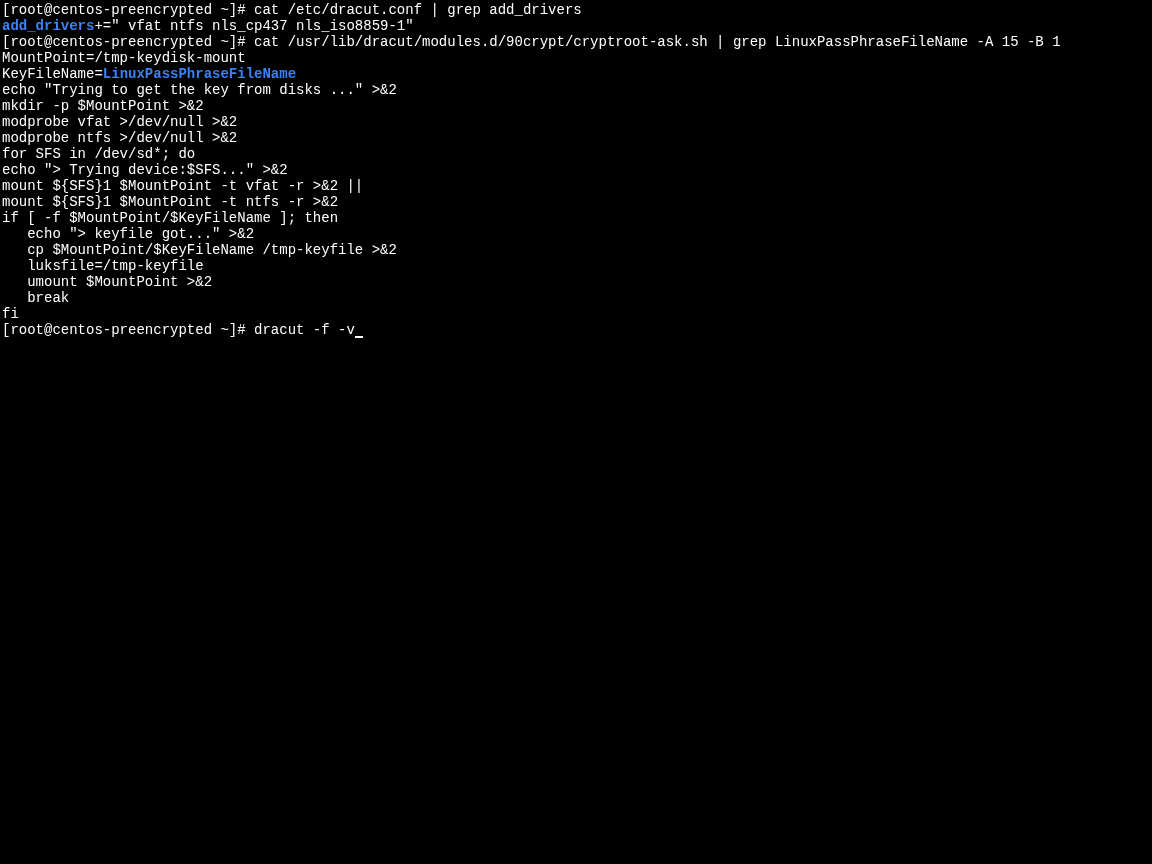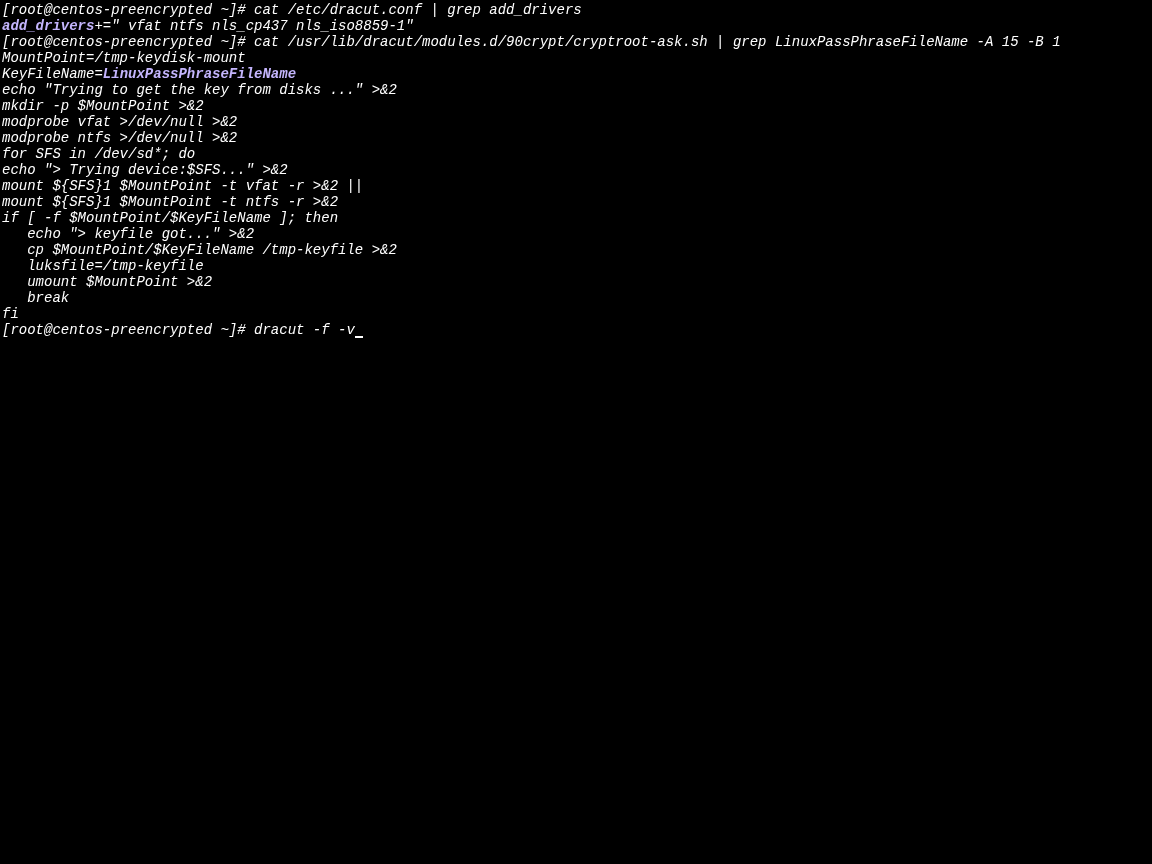--- a/index.html
+++ b/index.html
@@ -1,40 +1,39 @@
 <!DOCTYPE html>
 <html><head>
   <meta charset="utf-8">
   <style>
     * {
       margin: 0;
       padding: 0;
       box-sizing: border-box;
-      font-style: italic;
     }
     body {
       background: #000;
       width: 1152px;
       height: 864px;
       font-family: 'Courier New', monospace;
       font-size: 14px;
       line-height: 16px;
       color: #fff;
       padding: 2px;
       overflow: hidden;
     }
     .terminal {
       white-space: pre;
     }
     .line {
       display: block;
       min-height: 16px;
     }
     .hl {
-      color: #c4b5fd;
+      color: #3b82f6;
       font-weight: bold;
     }
     .cursor {
       display: inline-block;
       width: 8px;
       border-bottom: 2px solid #fff;
       vertical-align: bottom;
     }
   </style>
 </head>

